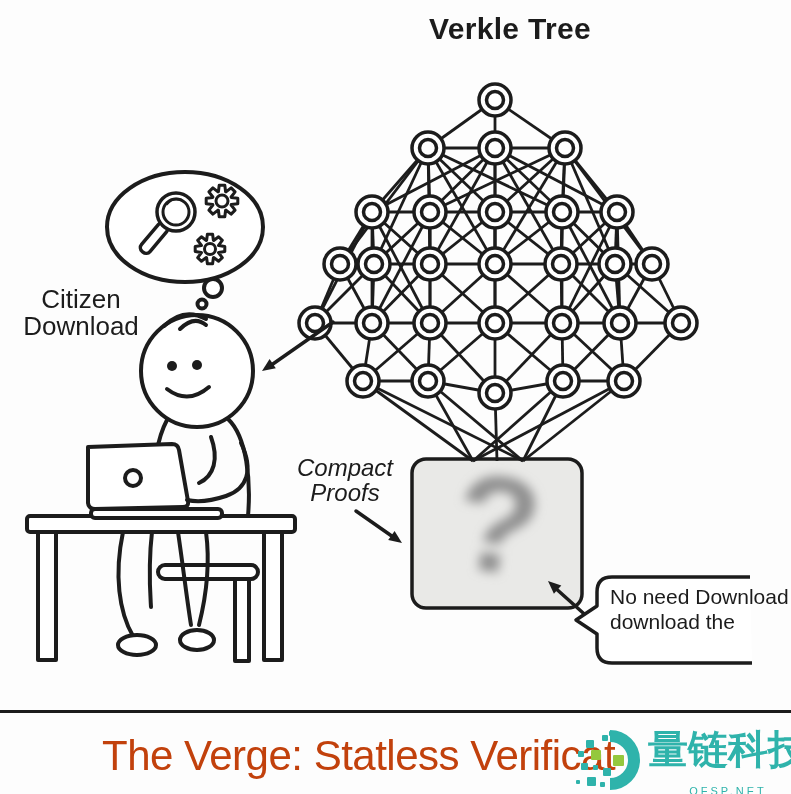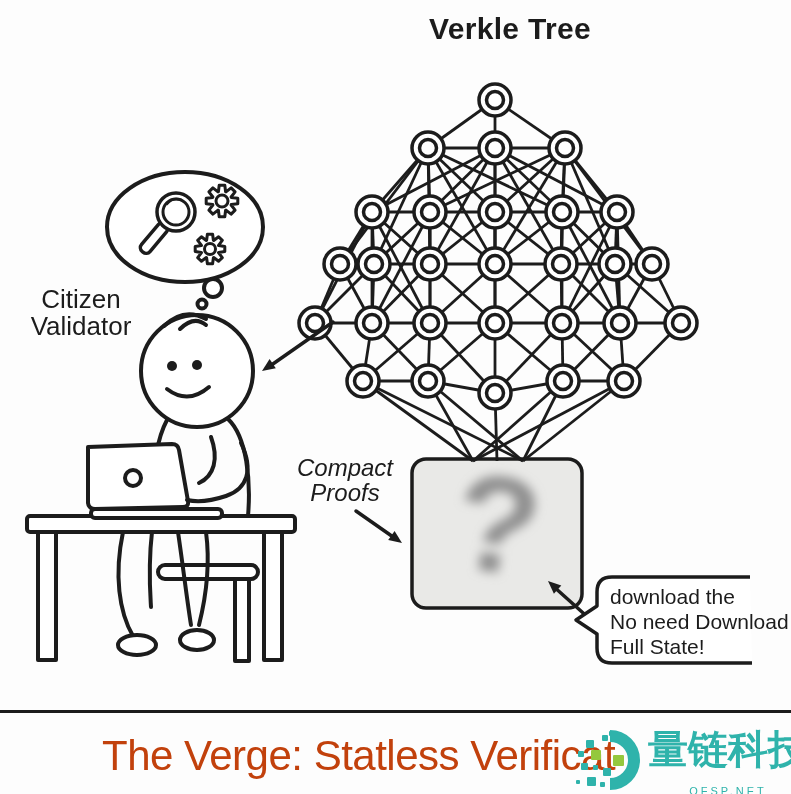--- a/index.html
+++ b/index.html
@@ -303,32 +303,31 @@
     <g>
       <path d="M750 577 L612 577 Q597 577 597 592 L597 606 L576 620 L597 634 L597 648 Q597 663 612 663 L752 663 Z" class="bubble-fill"></path>
       <path d="M750 577 L612 577 Q597 577 597 592 L597 606 L576 620 L597 634 L597 648 Q597 663 612 663 L752 663" class="bubble-stroke"></path>
     </g>
   </svg>
 
   <div class="abs page-title centered">Verkle Tree</div>
 
   <div class="abs validator-label centered">
     <div>Citizen</div>
-    <div>Validator</div>
+    <div>Download</div>
   </div>
 
   <div class="abs proofs-label centered">
     <div>Compact</div>
     <div>Proofs</div>
   </div>
 
   <div class="abs bubble-text">
+    <div>No need Download</div>
     <div>download the</div>
-    <div>No need Download</div>
-    <div>Full State!</div>
   </div>
 
   <div class="abs footer-divider"></div>
   <div class="abs footer-title">The Verge: Statless Verificat</div>
 
   <div class="abs brand">
     <svg width="68" height="64" viewBox="0 0 68 64" style="position:static">
       <path d="M34 8 A24 24 0 1 1 34 56" fill="none" id="brand-arc" stroke="#2fb3ab" stroke-width="12"></path>
       <g id="brand-squares">
           <rect x="10" y="12" width="8" height="8" rx="1" fill="#2fb3ab"></rect>

